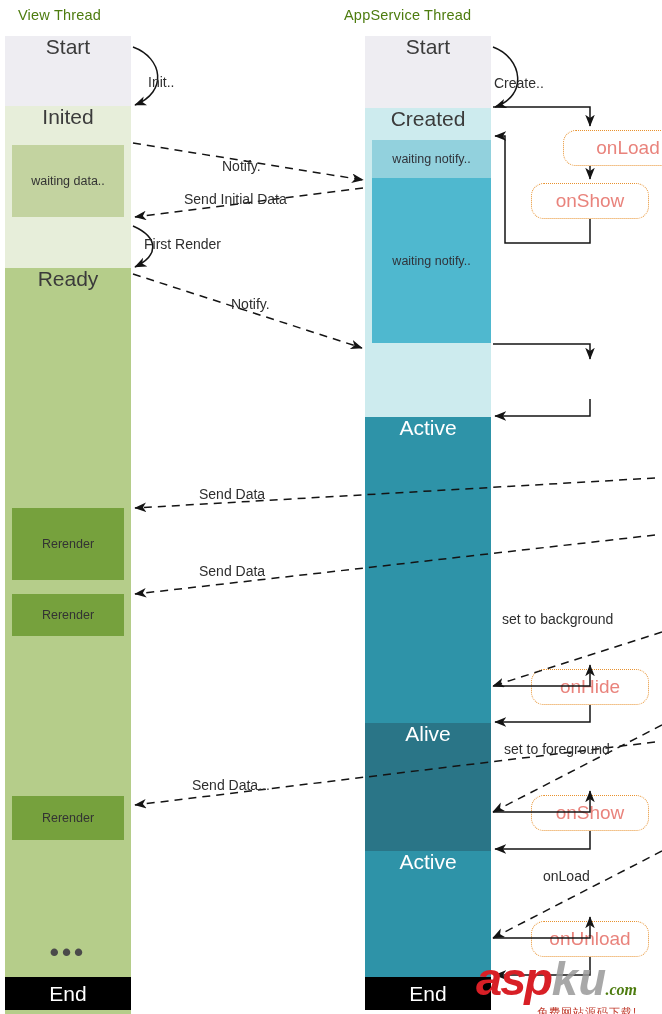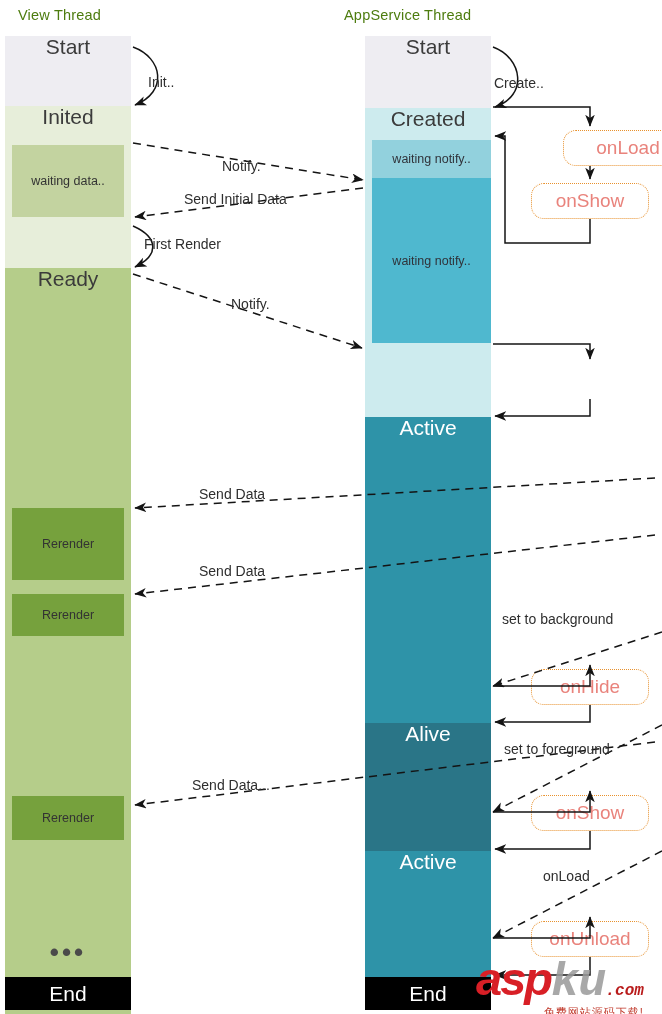--- a/index.html
+++ b/index.html
@@ -102,25 +102,25 @@
     font-family: Liberation Mono, monospace;
     font-style: italic;
     font-weight: bold;
     font-size: 47px;
     color: #9a9a9a;
     letter-spacing: -1px;
     line-height: 1;
     opacity: 0.85;
   }
   .wm-com {
-    font-family: Liberation Mono, monospace;
+    font-family: Liberation Serif, serif;
     font-style: italic;
     font-weight: bold;
     font-size: 16px;
-    color: #b91c1c;
+    color: #4d7c0f;
     line-height: 1;
   }
   .wm-cn {
     font-family: "Liberation Sans", sans-serif;
     font-size: 11px;
     color: #c0392b;
     letter-spacing: 1px;
     line-height: 1;
   }
 </style>

